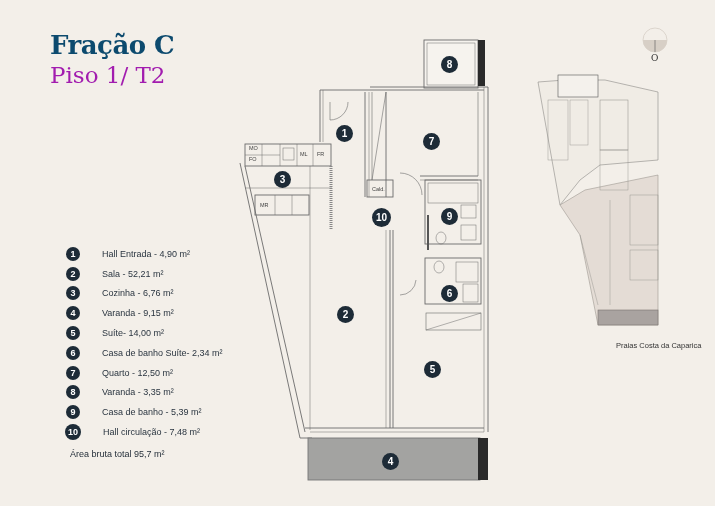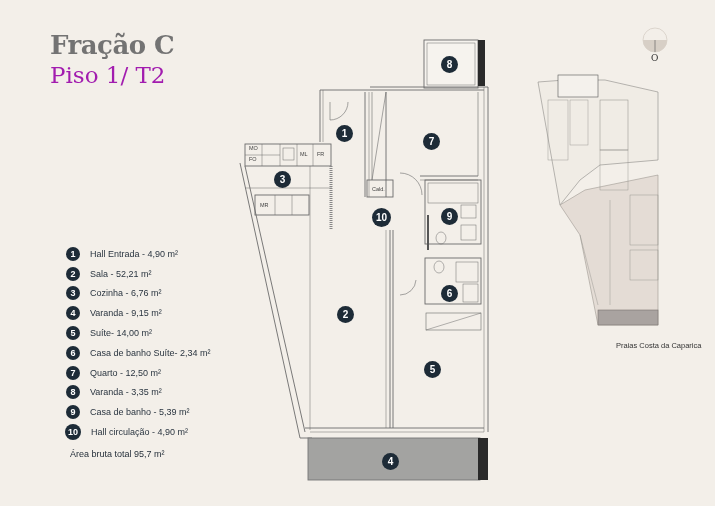--- a/index.html
+++ b/index.html
@@ -4,35 +4,35 @@
 <style>
   html, body { margin:0; padding:0; }
   body {
     width:715px; height:506px; overflow:hidden;
     background:#f3efe9; position:relative;
     font-family:"Liberation Sans", sans-serif; color:#1f2d3a;
   }
   .title1 {
     position:absolute; left:50px; top:30px;
     font-family:"DejaVu Serif", serif; font-weight:bold; font-size:26px;
-    color:#737373; letter-spacing:-0.5px;
+    color:#0c4a6e; letter-spacing:-0.5px;
   }
   .title2 {
     position:absolute; left:50px; top:62px;
     font-family:"DejaVu Serif", serif; font-size:23px; color:#a21caf;
   }
   .legend { position:absolute; left:66px; top:244px; }
   .legend-item { display:flex; align-items:center; height:19.8px; }
   .badge {
     width:14px; height:14px; border-radius:50%; background:#1d2b37;
     color:#fff; font-size:9px; font-weight:bold;
     display:flex; align-items:center; justify-content:center; flex:none;
   }
   .badge.wide { width:16px; height:16px; font-size:9px; margin-left:-1px; }
-  .legend-label { margin-left:10px; font-size:9px; color:#2a3540; white-space:nowrap; }
+  .legend-label { margin-left:22px; font-size:9px; color:#2a3540; white-space:nowrap; }
   .total { position:absolute; left:70px; top:449px; font-size:9px; font-weight:normal; color:#1f2a35; }
   .plan-badge {
     position:absolute; width:17px; height:17px; border-radius:50%;
     background:#1d2b37; color:#fff; font-size:10px; font-weight:bold;
     display:flex; align-items:center; justify-content:center;
   }
   .plan-badge.big { width:19px; height:19px; font-size:10px; }
   .kit-label { position:absolute; font-size:5.5px; color:#444; }
   .compass-label {
     position:absolute; left:651px; top:53px;
@@ -202,20 +202,20 @@
   <div class="legend-item">
       <span class="badge">8</span>
       <span class="legend-label">Varanda - 3,35 m²</span>
     </div>
   <div class="legend-item">
       <span class="badge">9</span>
       <span class="legend-label">Casa de banho - 5,39 m²</span>
     </div>
   <div class="legend-item">
       <span class="badge wide">10</span>
-      <span class="legend-label">Hall circulação -  4,90 m²</span>
+      <span class="legend-label">Hall circulação -  7,48 m²</span>
     </div>
 </div>
 
 <div class="total">Área bruta total 95,7 m²</div>
 
 <div class="compass-label">O</div>
 <div class="caption">Praias Costa da Caparica</div>
 
 </body></html>

